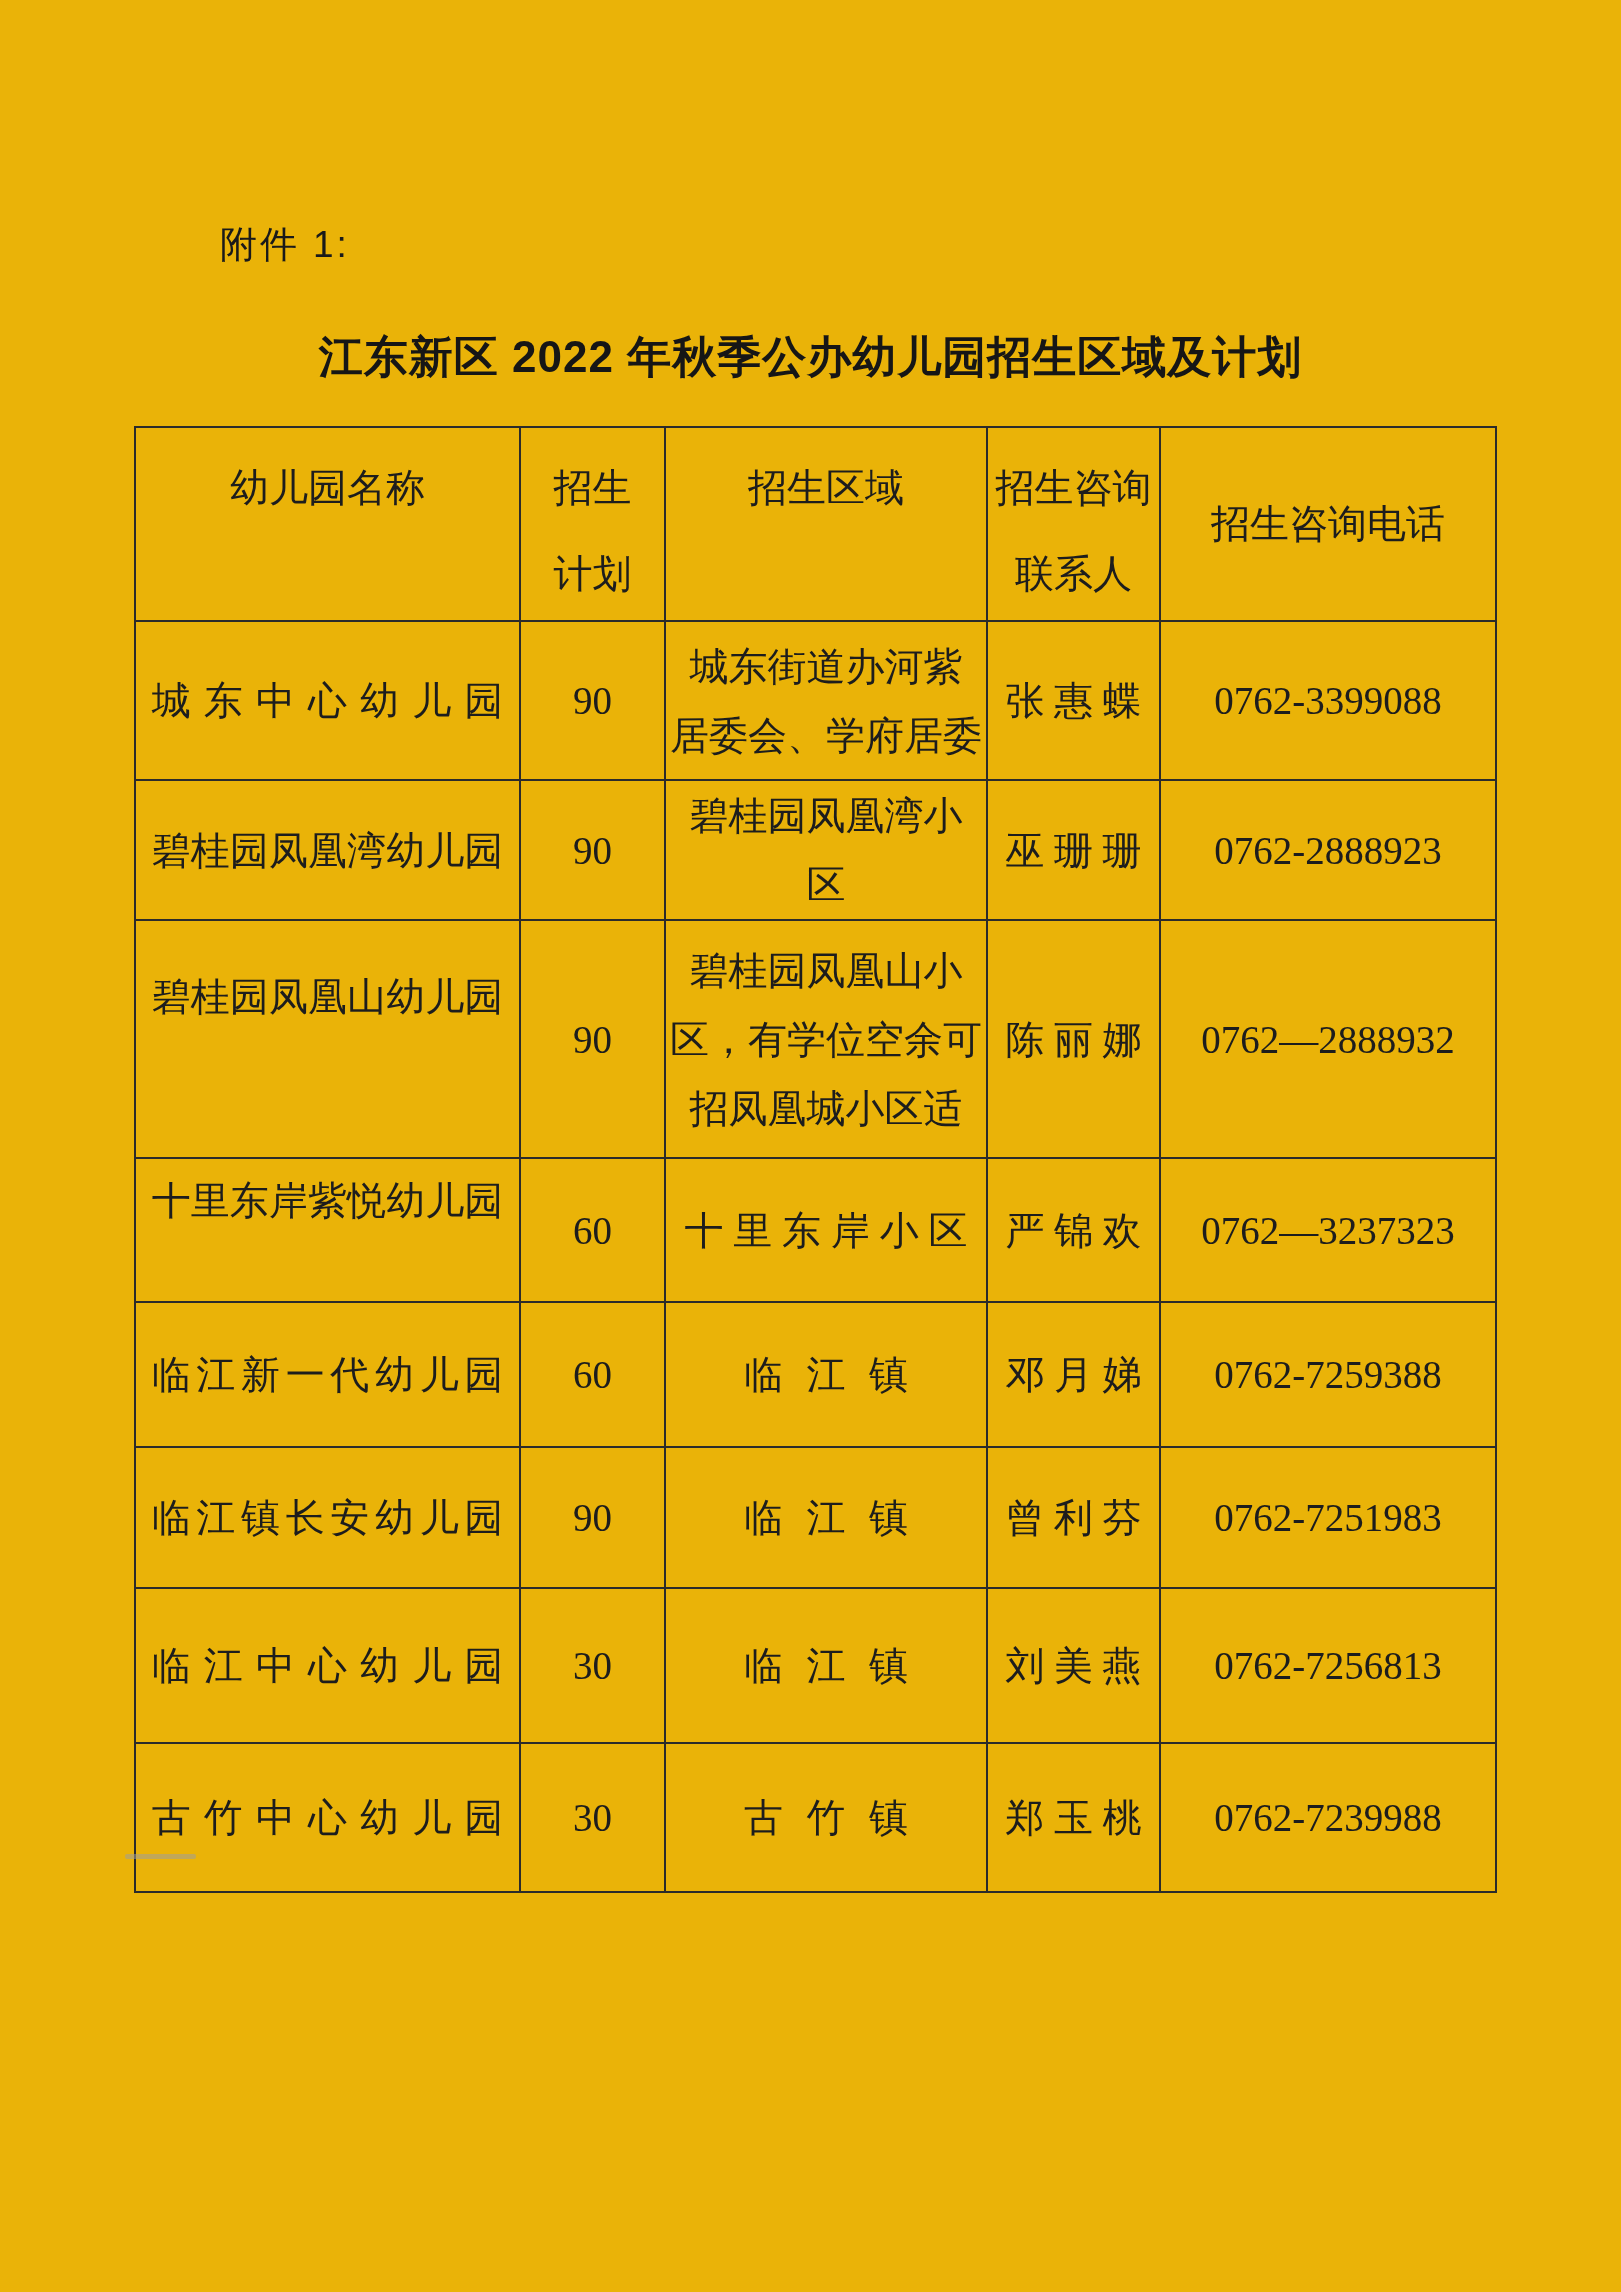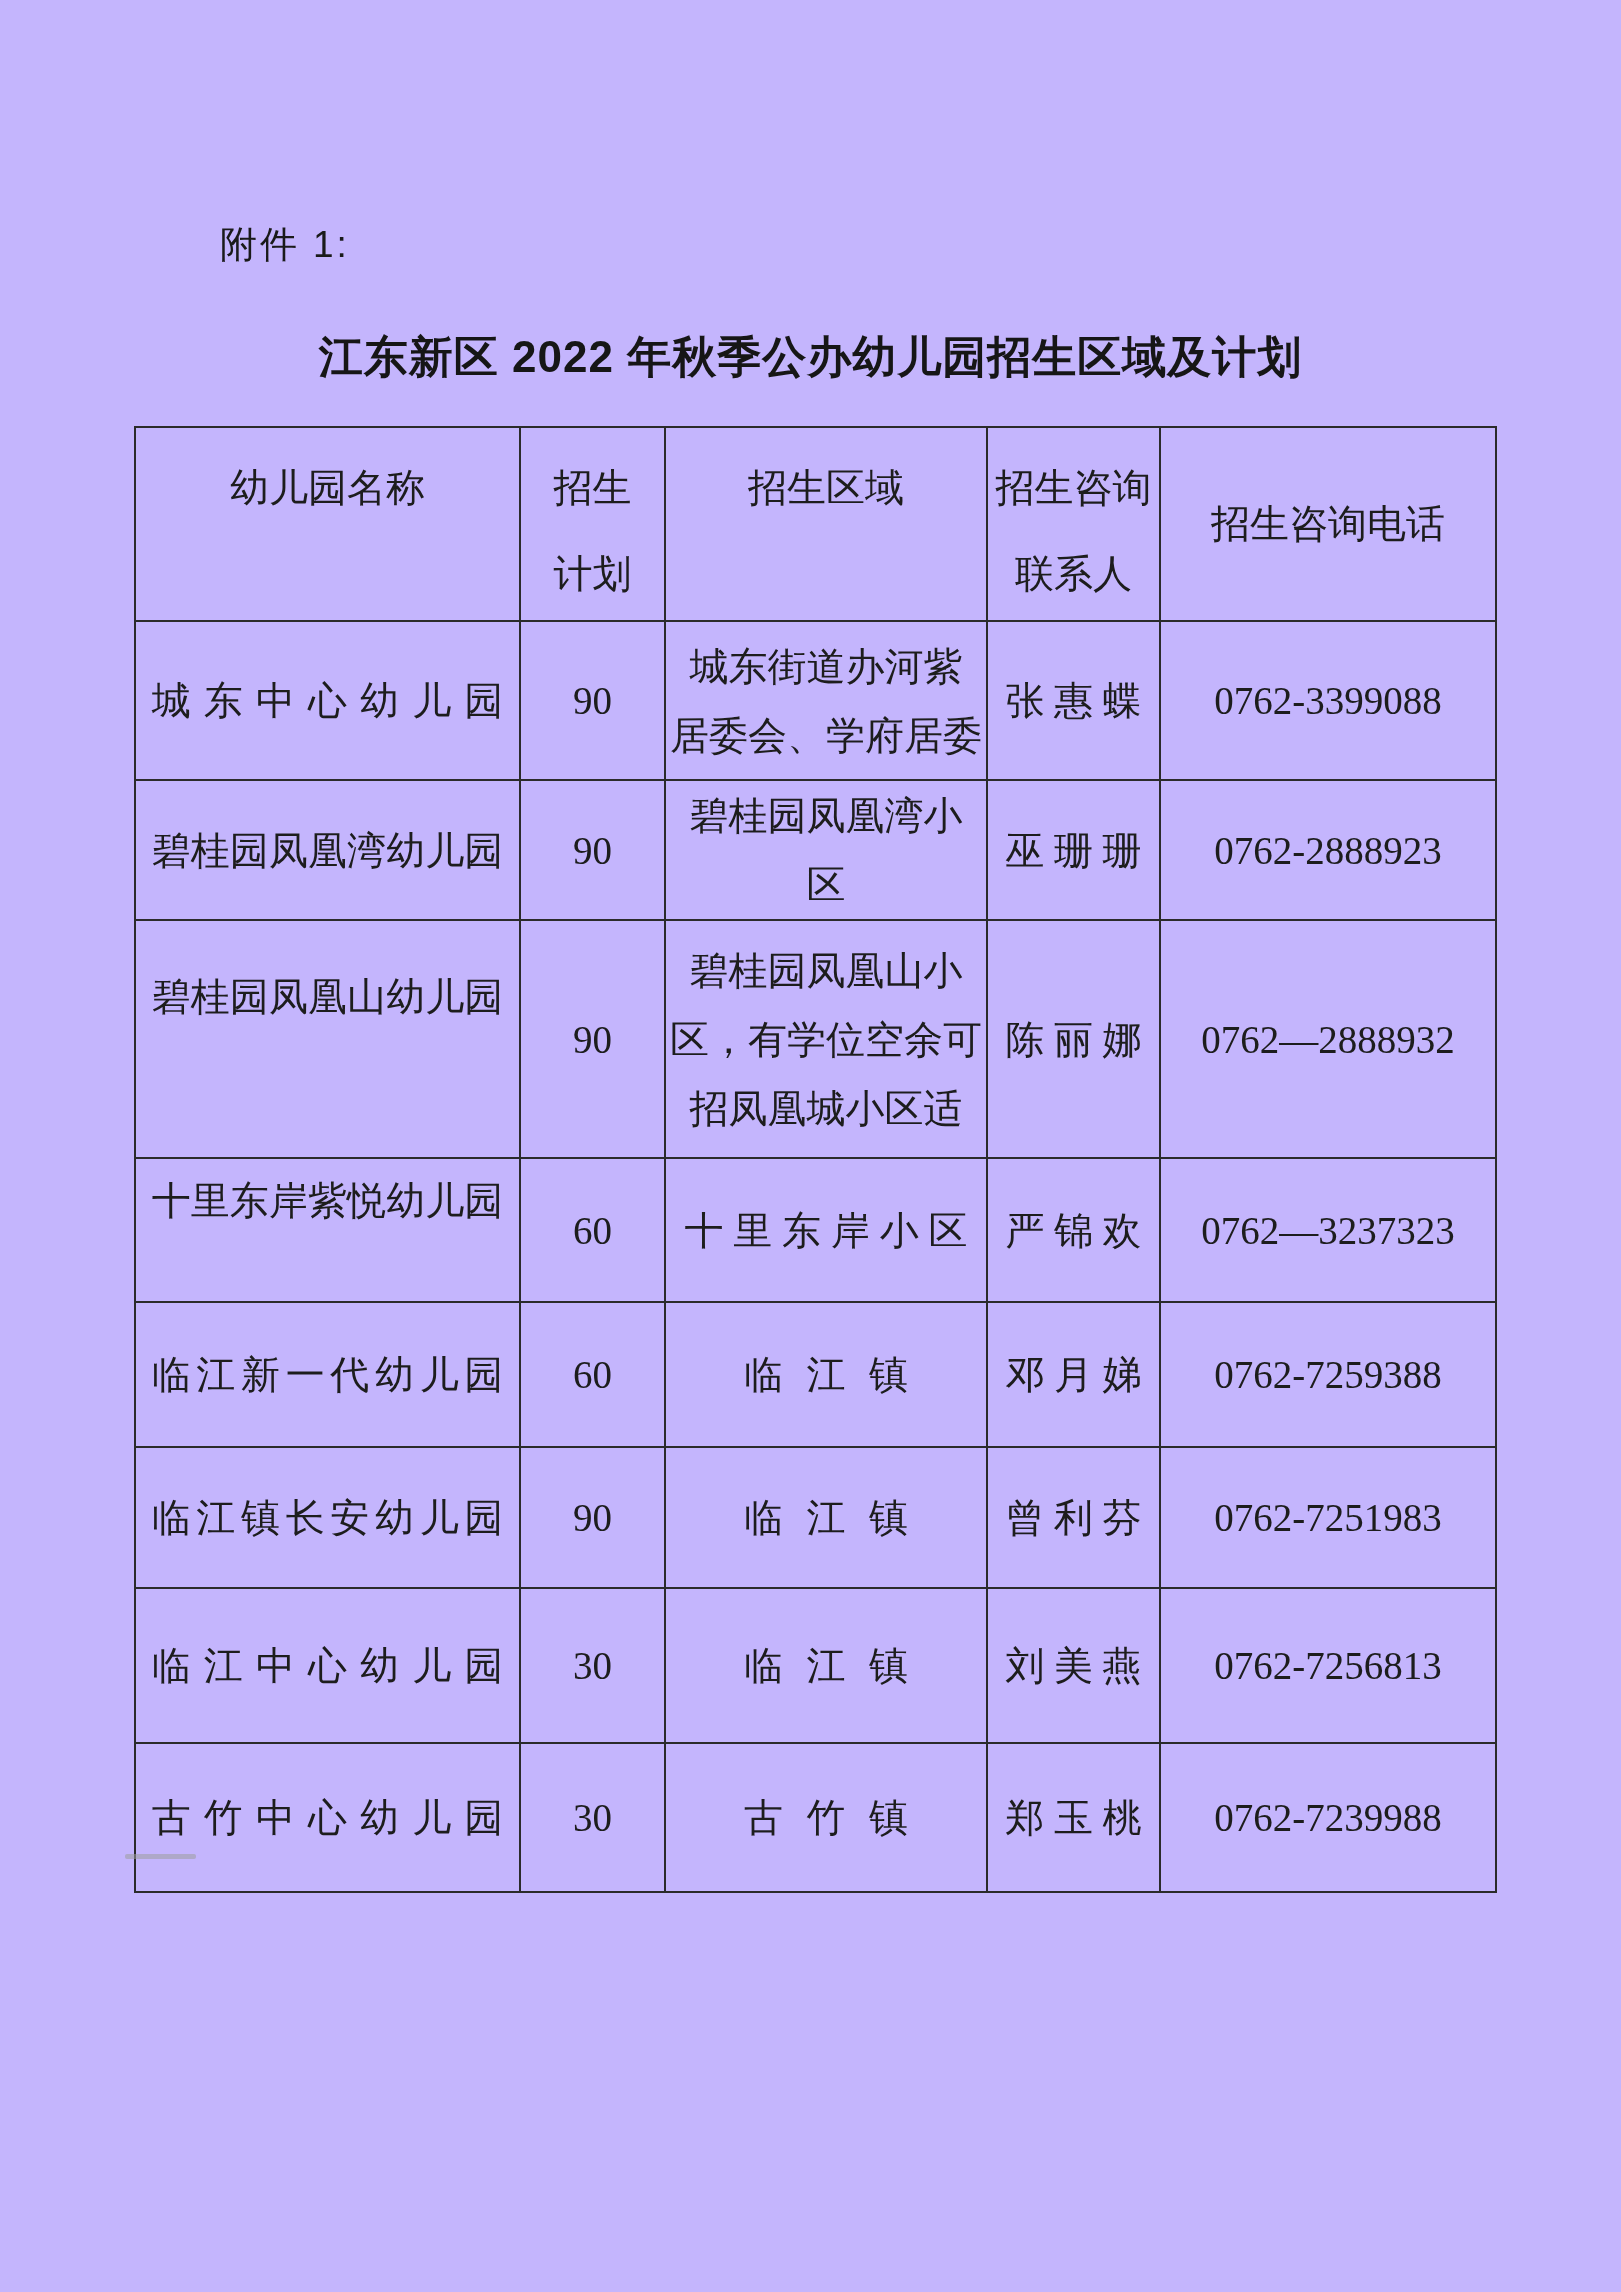--- a/index.html
+++ b/index.html
@@ -5,21 +5,21 @@
   html, body {
     margin: 0;
     padding: 0;
     background: #e8e8e8;
   }
   .page {
     position: relative;
     width: 1621px;
     height: 2293px;
     margin: 0 auto;
-    background: #c4b5fd;
+    background: #eab308;
     overflow: hidden;
     font-family: "Liberation Serif", "DejaVu Serif", serif;
     color: #1d1d1d;
   }
   .attachment-label {
     position: absolute;
     left: 220px;
     top: 223px;
     font-family: "Liberation Sans", "DejaVu Sans", sans-serif;
     font-size: 37px;

